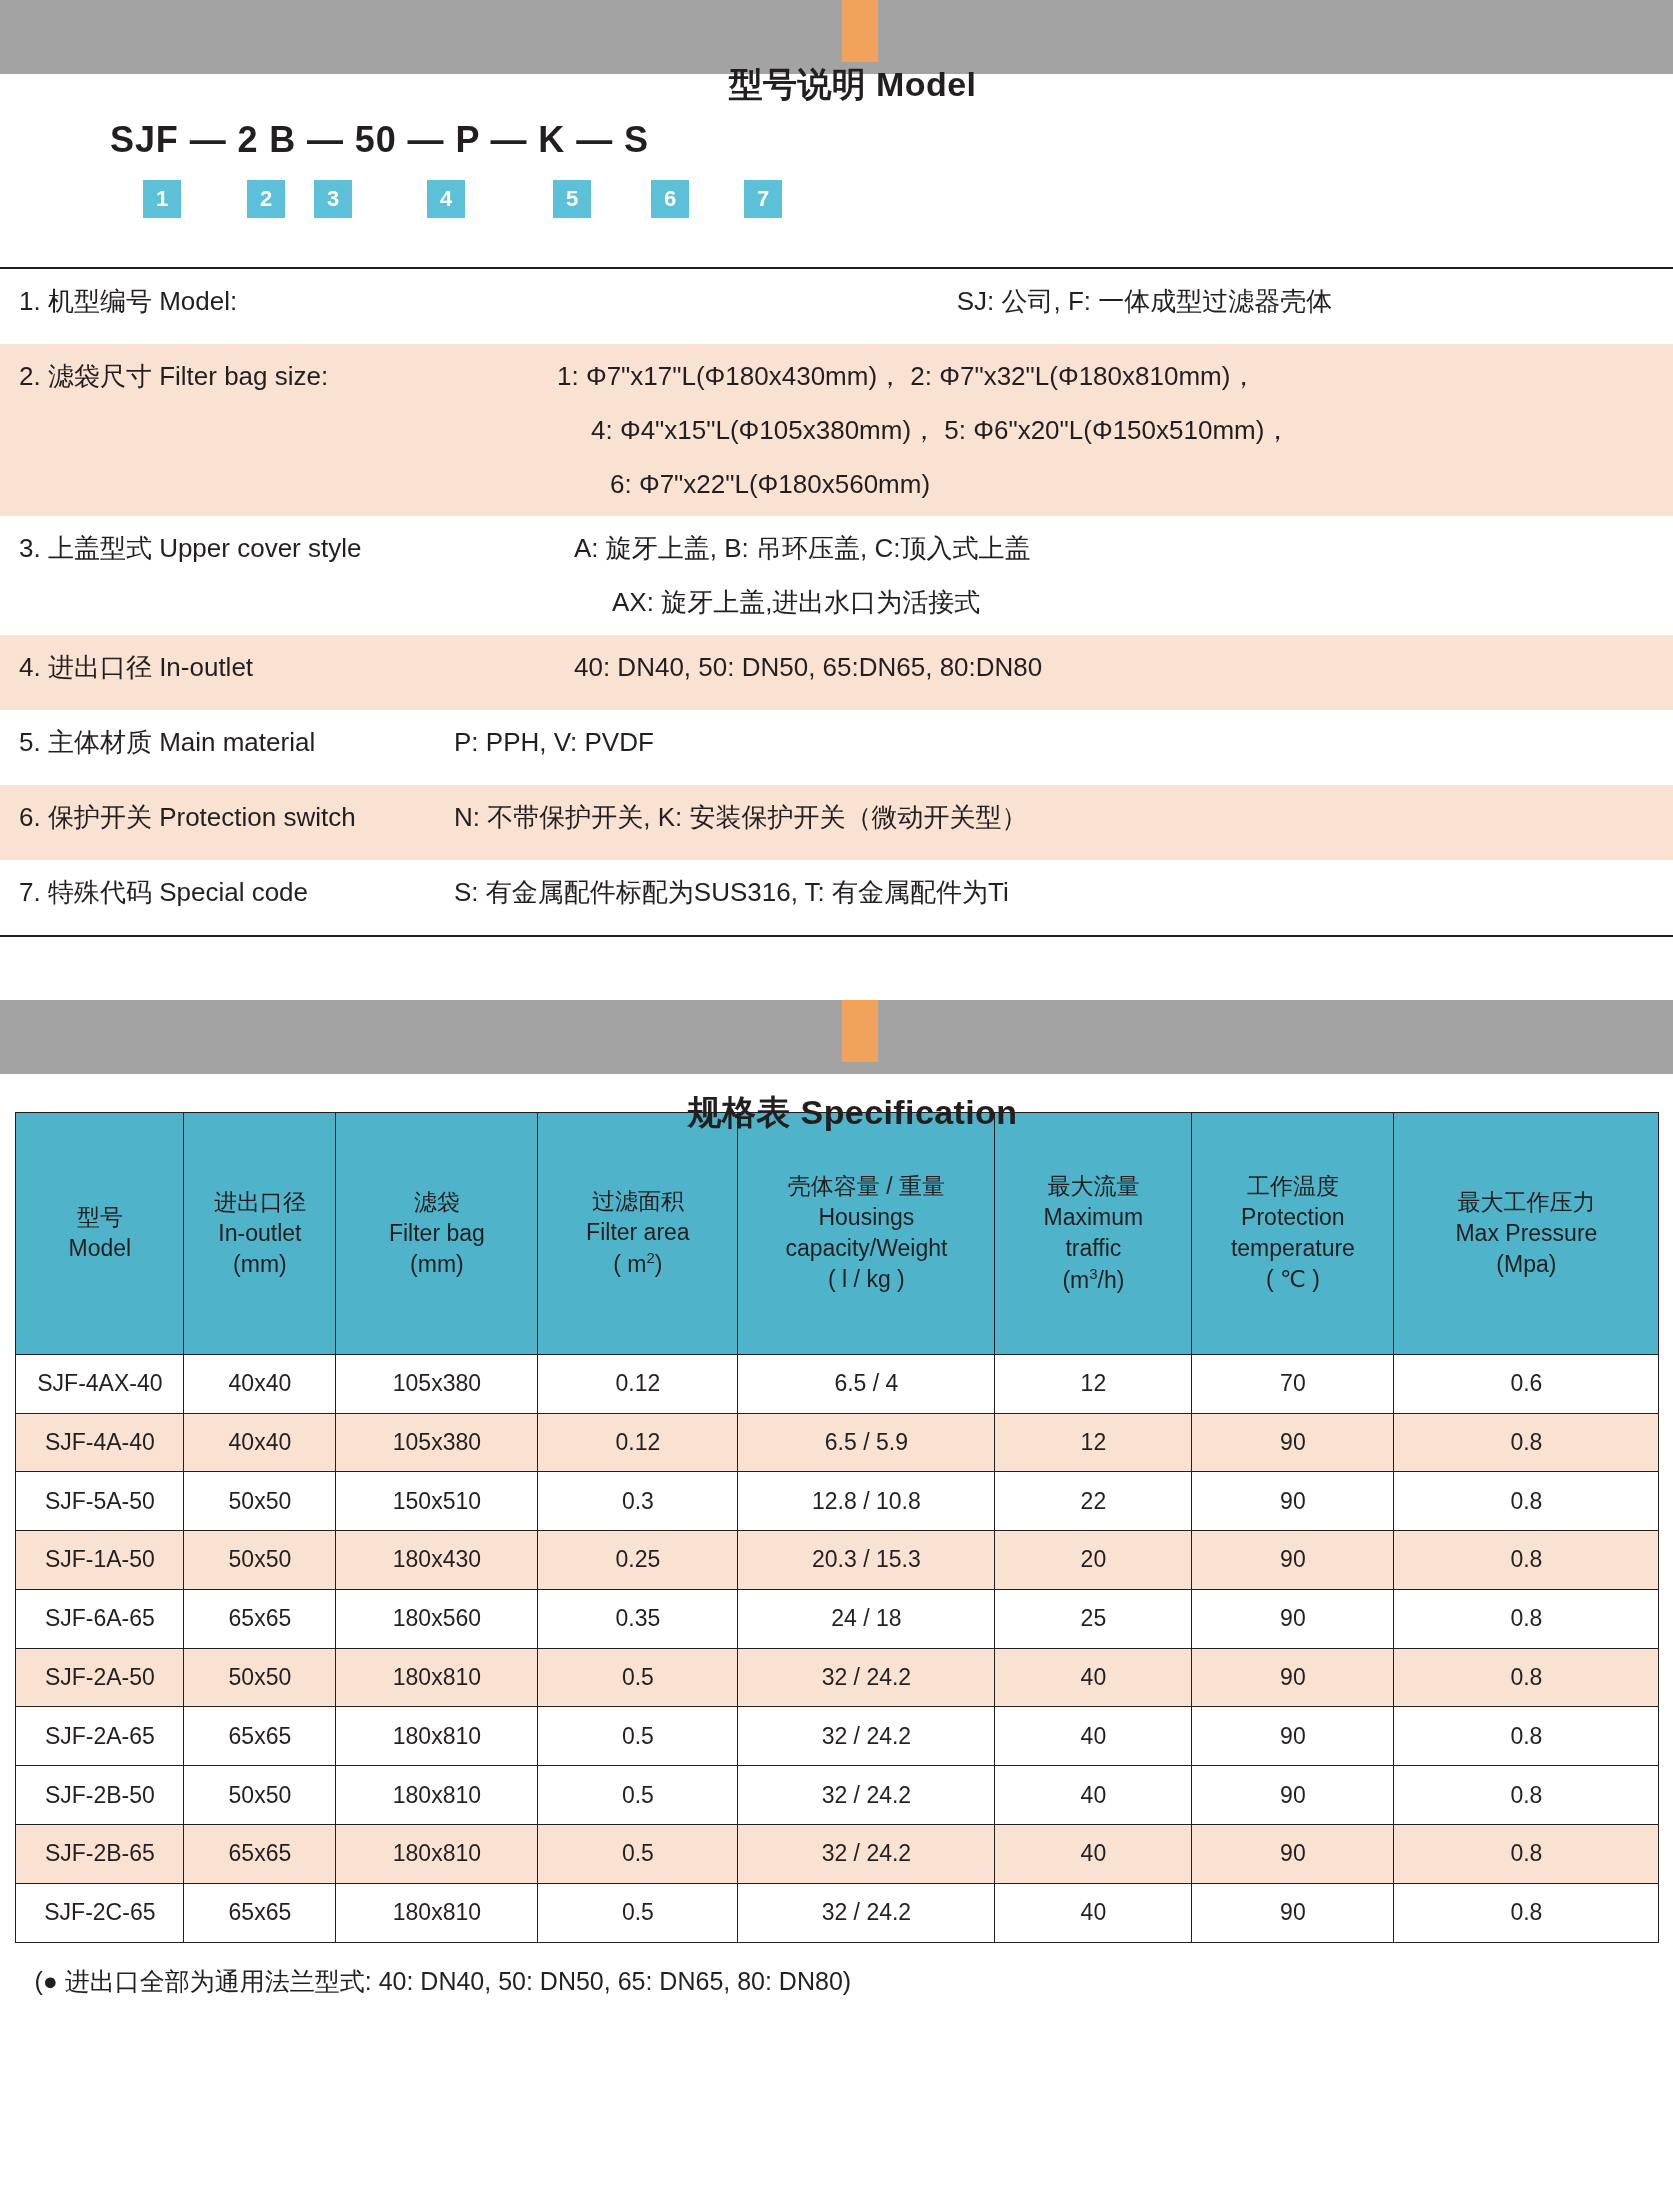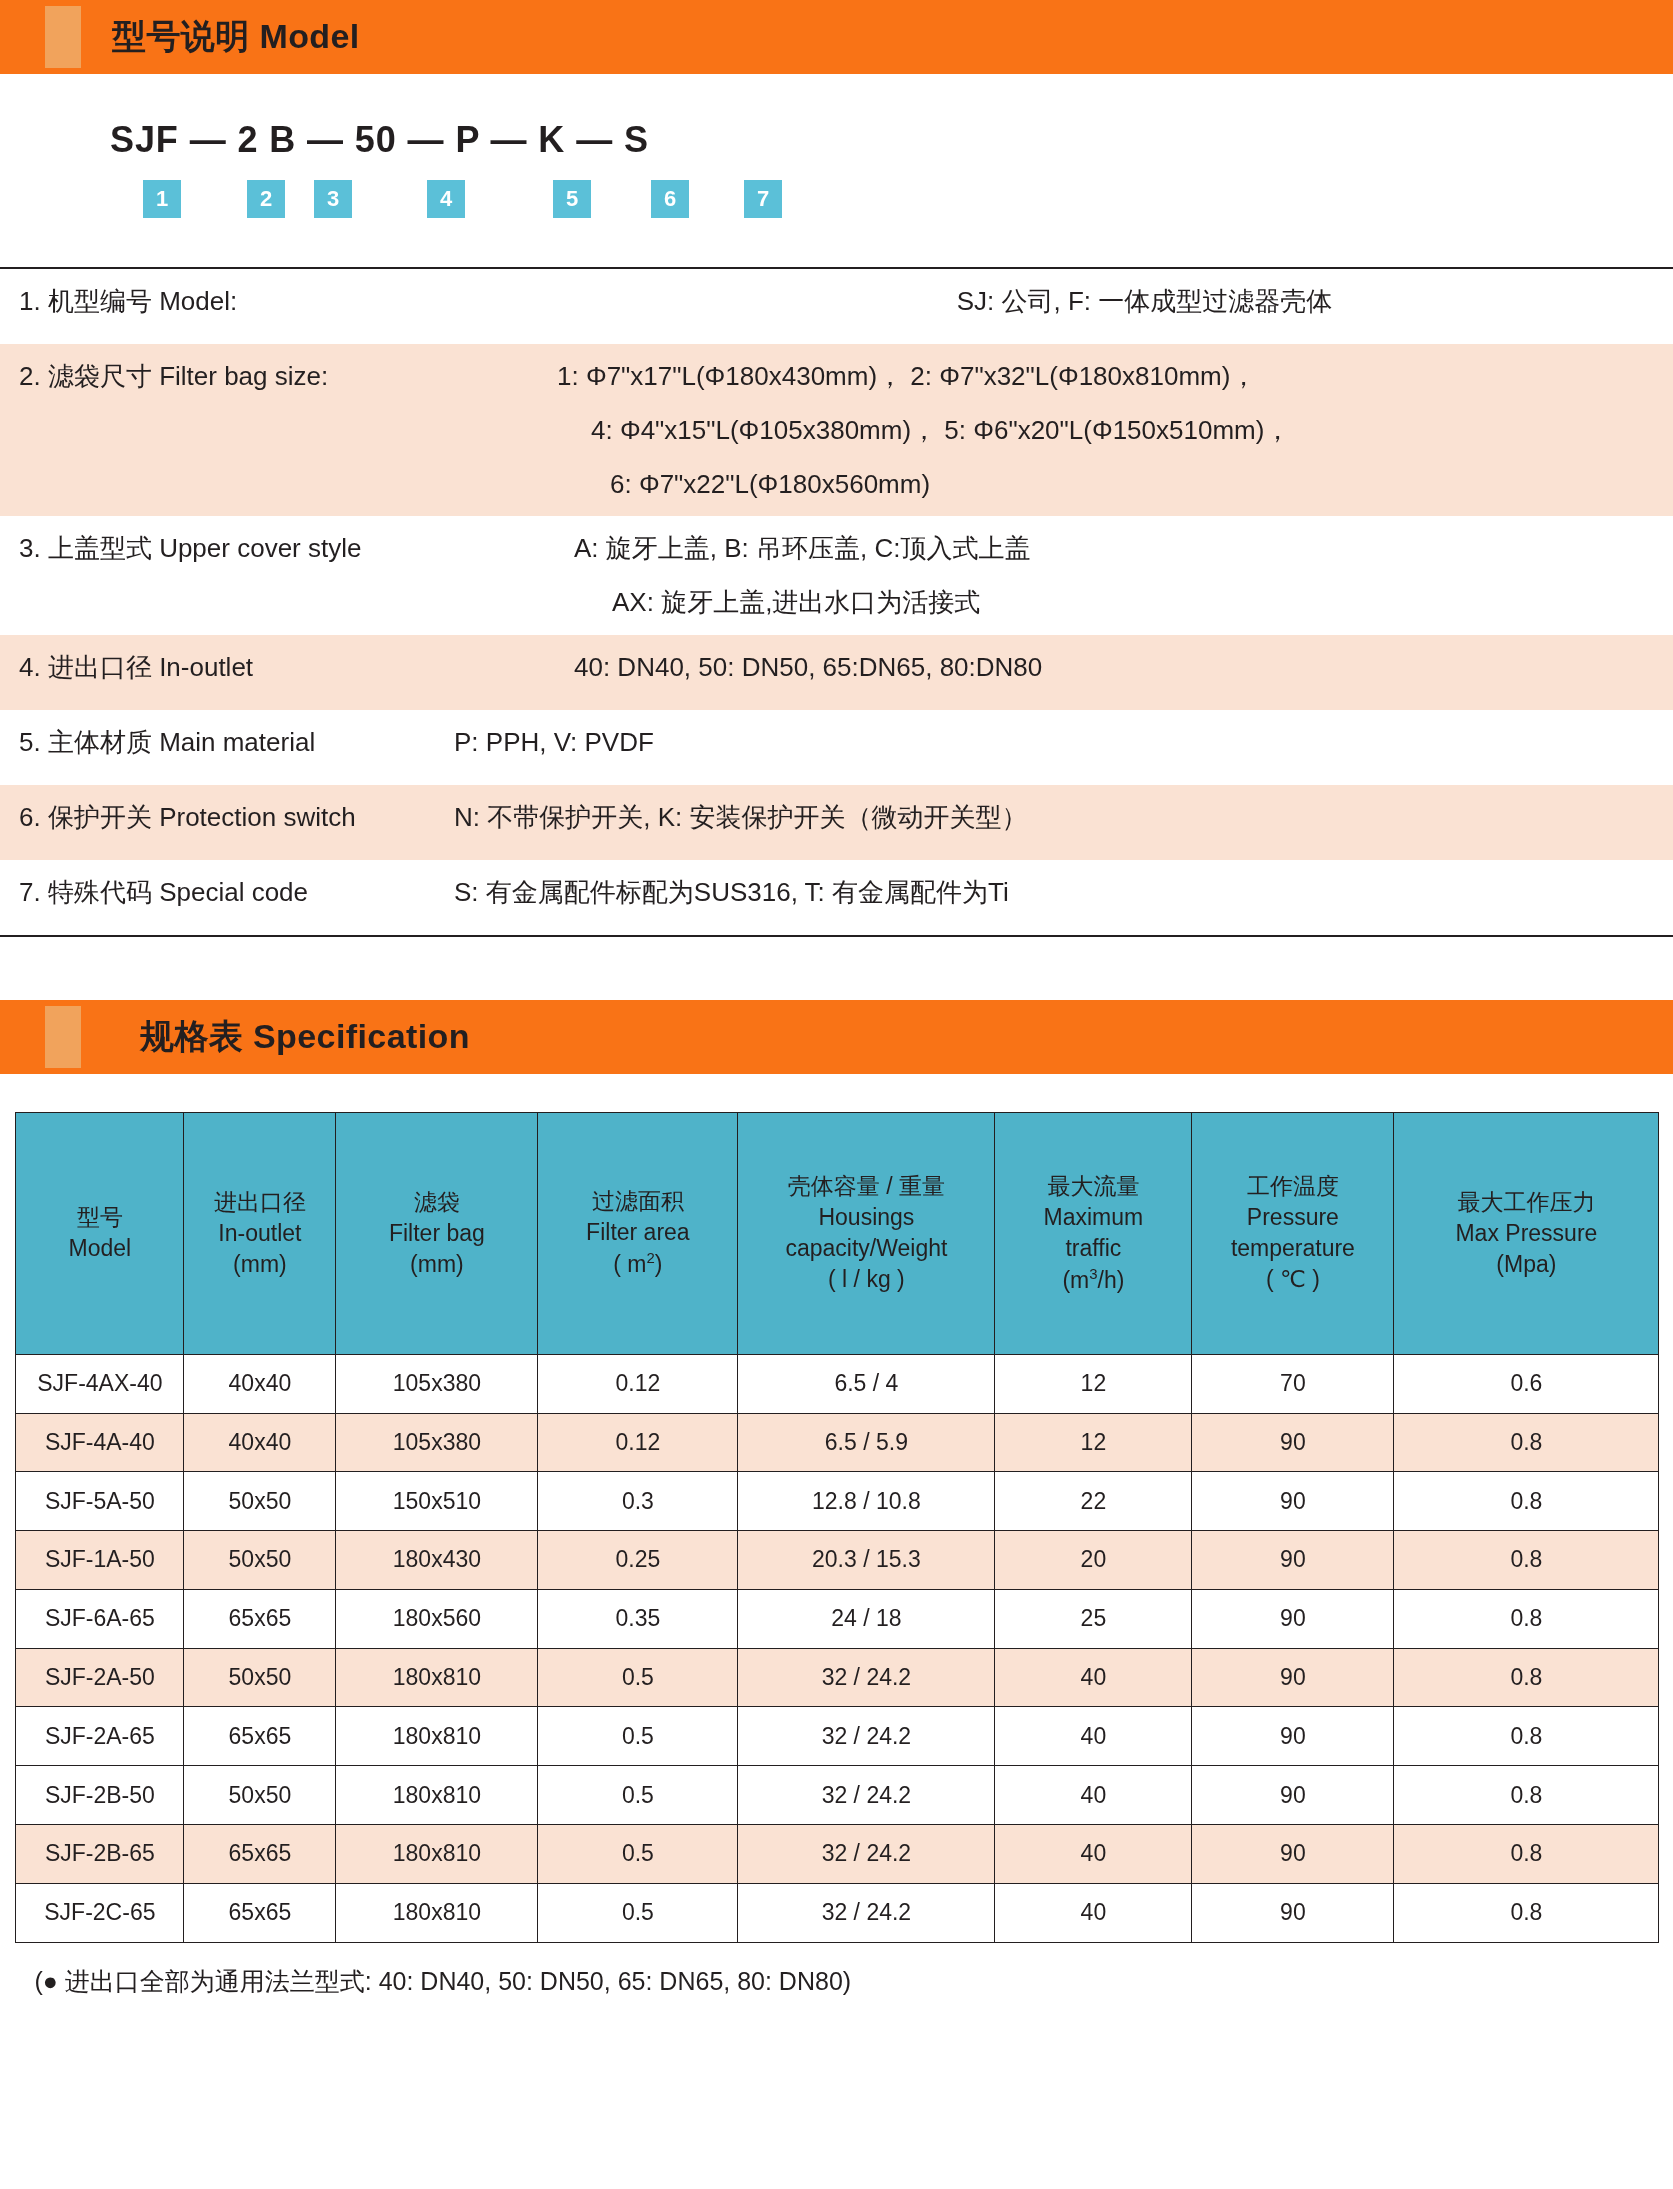--- a/index.html
+++ b/index.html
@@ -16,24 +16,25 @@
   .page {
     width: 1674px;
     box-sizing: border-box;
     padding: 0 0 26px 0;
   }
 
   
   .section-bar {
     position: relative;
     height: 74px;
-    background: #f97316;
+    background: #a3a3a3;
     display: flex;
     align-items: center;
     margin-top: 0;
+    flex-direction: column;
   }
   .section-bar .marker {
     width: 36px;
     height: 62px;
     background: #f1a35c;
     margin-left: 45px;
     flex: 0 0 auto;
   }
   .section-bar .title {
     font-size: 34px;
@@ -287,21 +288,21 @@
             <div>( l / kg )</div>
           </th>
           <th>
             <div>最大流量</div>
             <div>Maximum</div>
             <div>traffic</div>
             <div>(m<sup>3</sup>/h)</div>
           </th>
           <th>
             <div>工作温度</div>
-            <div>Pressure</div>
+            <div>Protection</div>
             <div>temperature</div>
             <div>( ℃ )</div>
           </th>
           <th>
             <div>最大工作压力</div>
             <div>Max   Pressure</div>
             <div>(Mpa)</div>
           </th>
         </tr>
       </thead>

